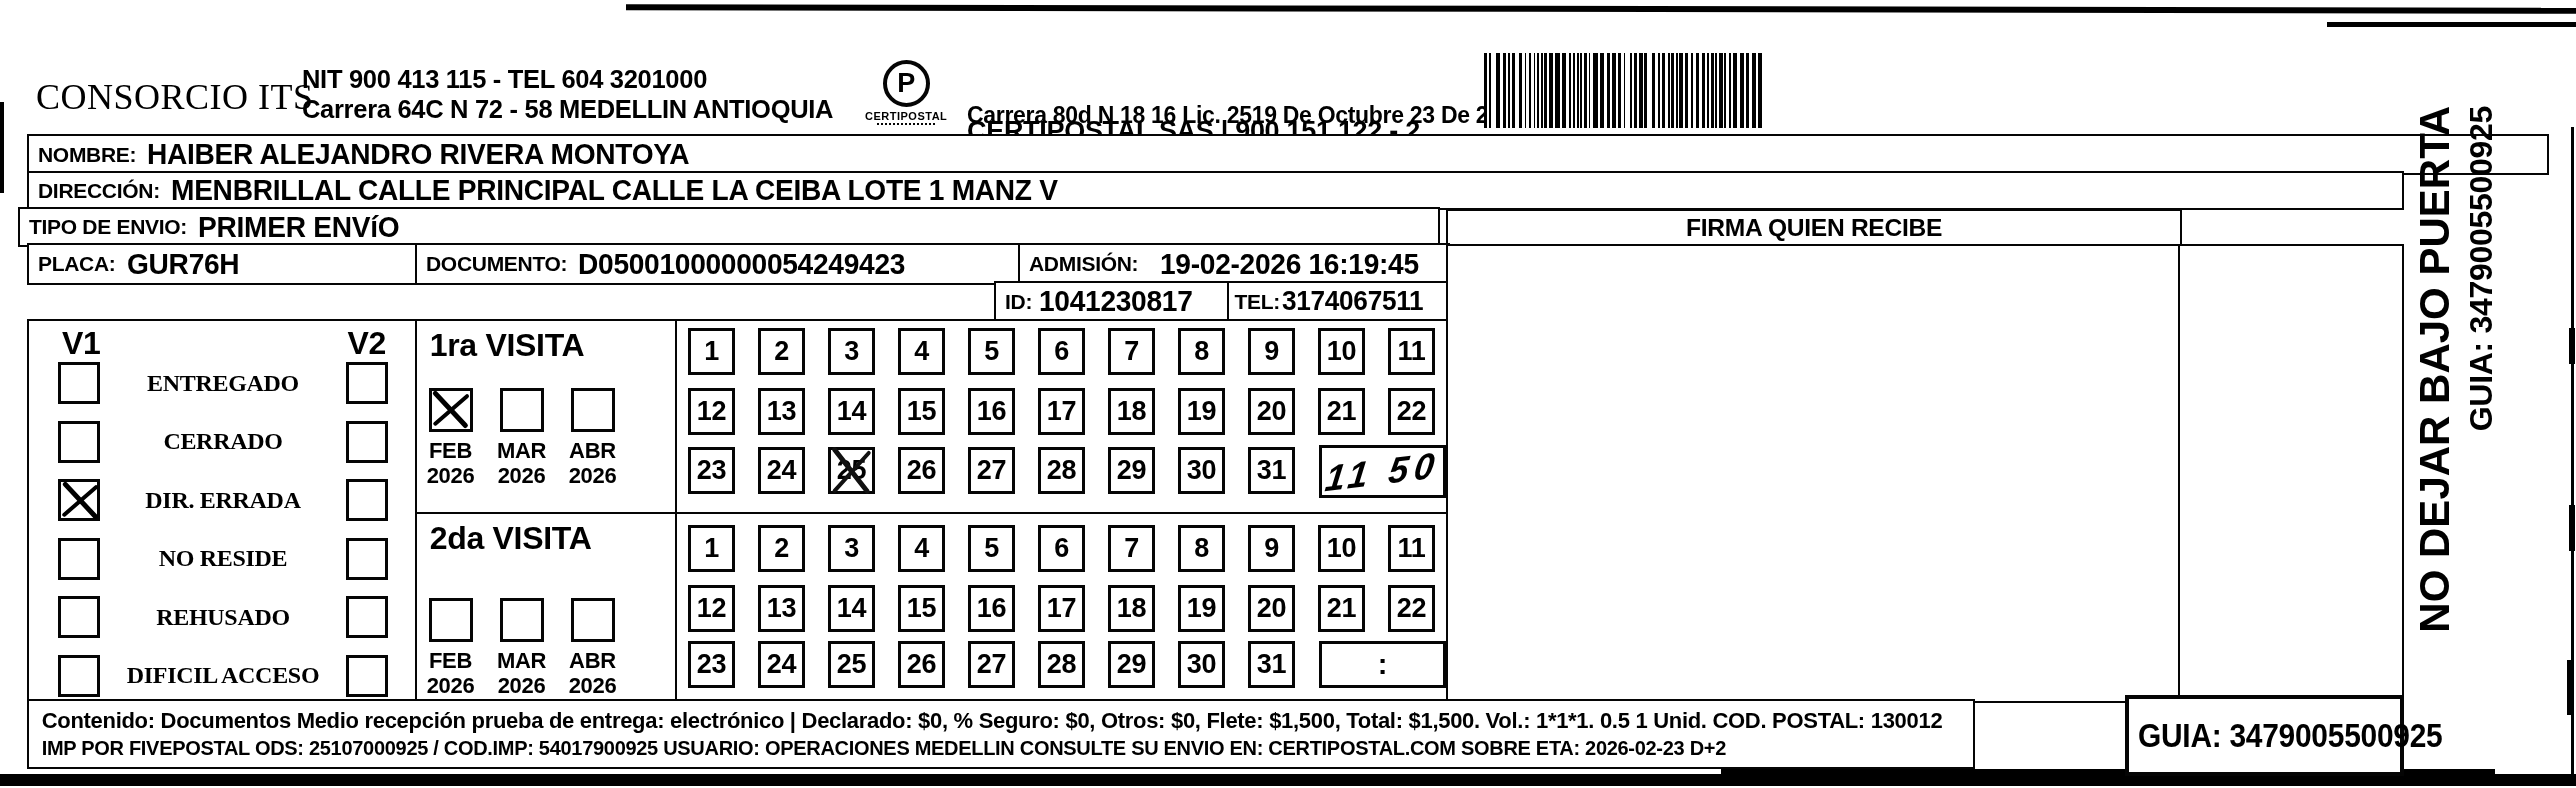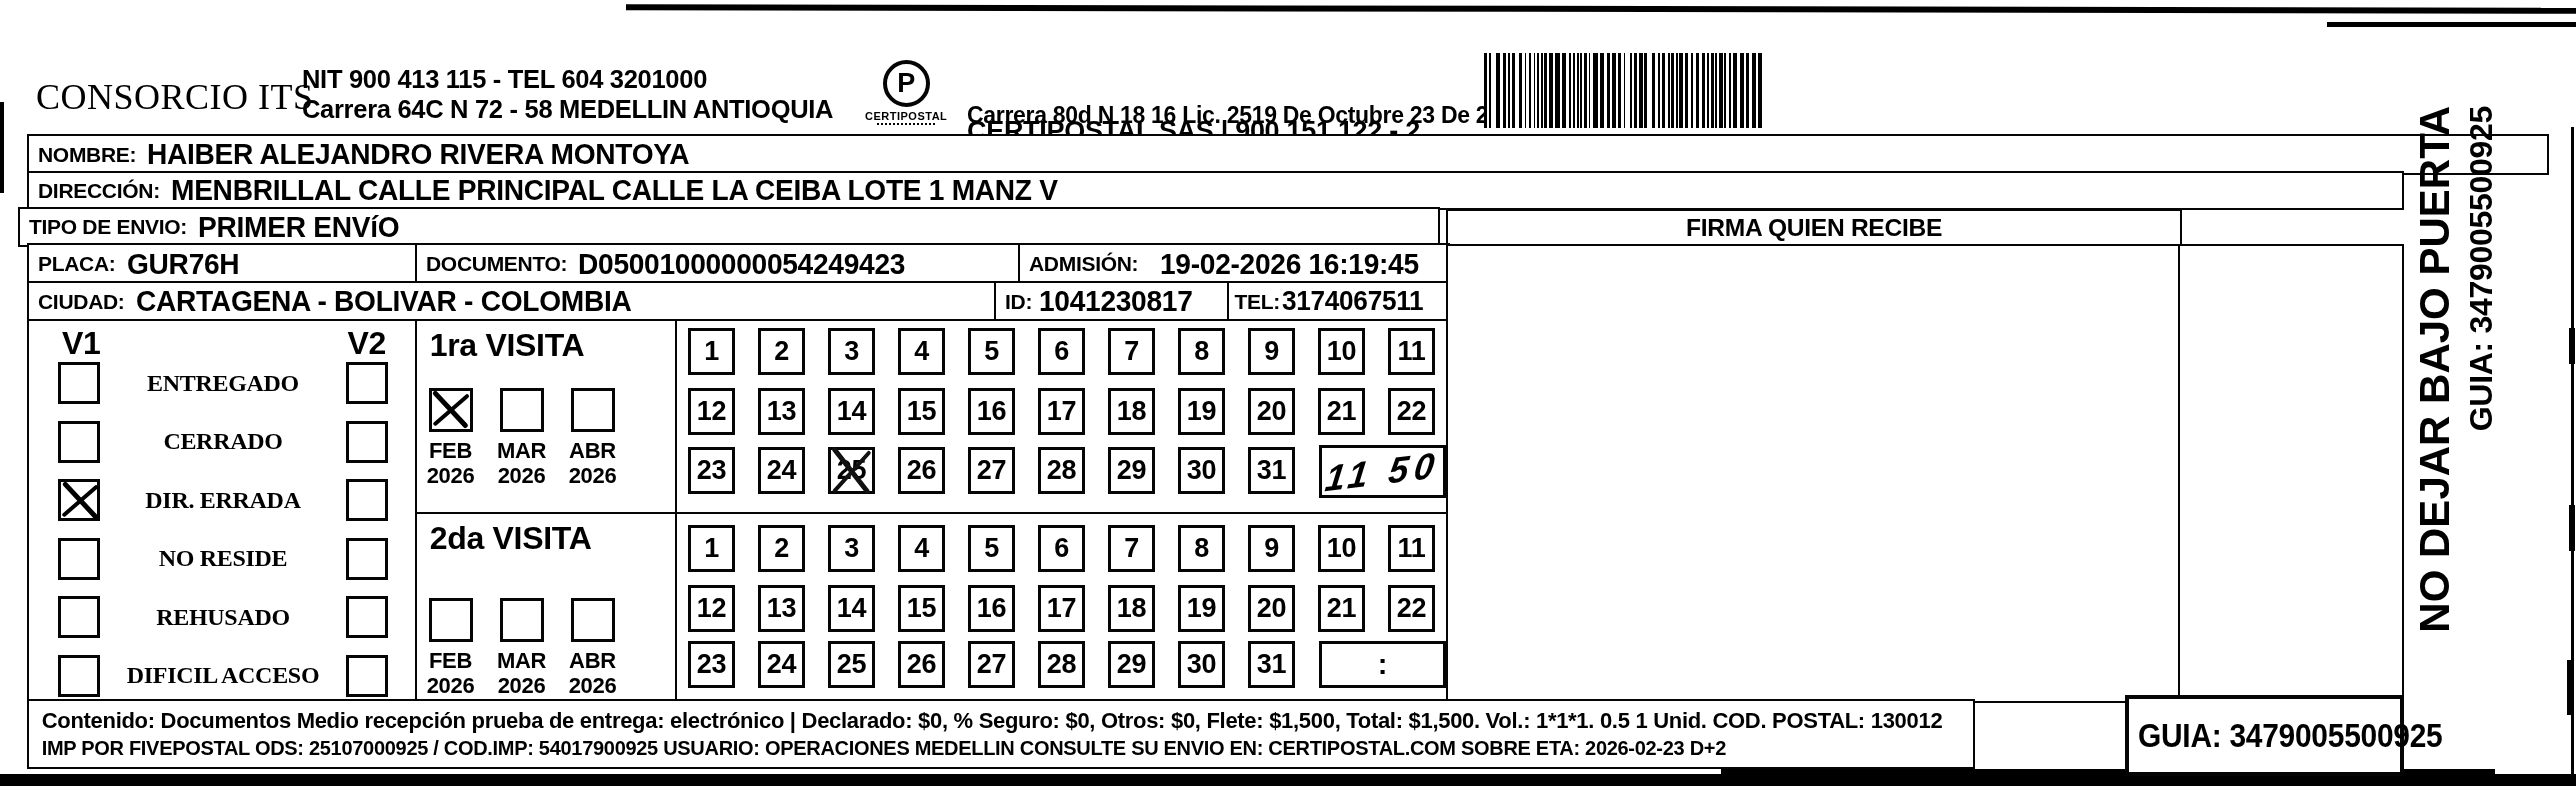--- a/index.html
+++ b/index.html
@@ -226,24 +226,20 @@
   </div>
   <div class="cell lv" style="left:415px;top:243px;width:606px;height:42px;">
     <span class="lbl">DOCUMENTO:</span>
     <span class="val">D05001000000054249423</span>
   </div>
   <div class="cell lv" style="left:1018px;top:243px;width:432px;height:42px;gap:22px;">
     <span class="lbl">ADMISIÓN:</span>
     <span class="val">19-02-2026 16:19:45</span>
   </div>
 
-  <div class="cell lv" style="left:27px;top:281px;width:971px;height:41px;">
-    <span class="lbl">CIUDAD:</span>
-    <span class="val">CARTAGENA - BOLIVAR - COLOMBIA</span>
-  </div>
   <div class="cell lv" style="left:994px;top:281px;width:236px;height:41px;gap:7.3px;">
     <span class="lbl">ID:</span>
     <span class="val">1041230817</span>
   </div>
   <div class="cell lv" style="left:1227px;top:281px;width:223px;height:41px;gap:1.8px;padding-left:5.5px;">
     <span class="lbl">TEL:</span>
     <span class="val" style="font-size:27px;">3174067511</span>
   </div>
 
   <div class="cell" style="left:27px;top:319px;width:392px;height:384px;">

